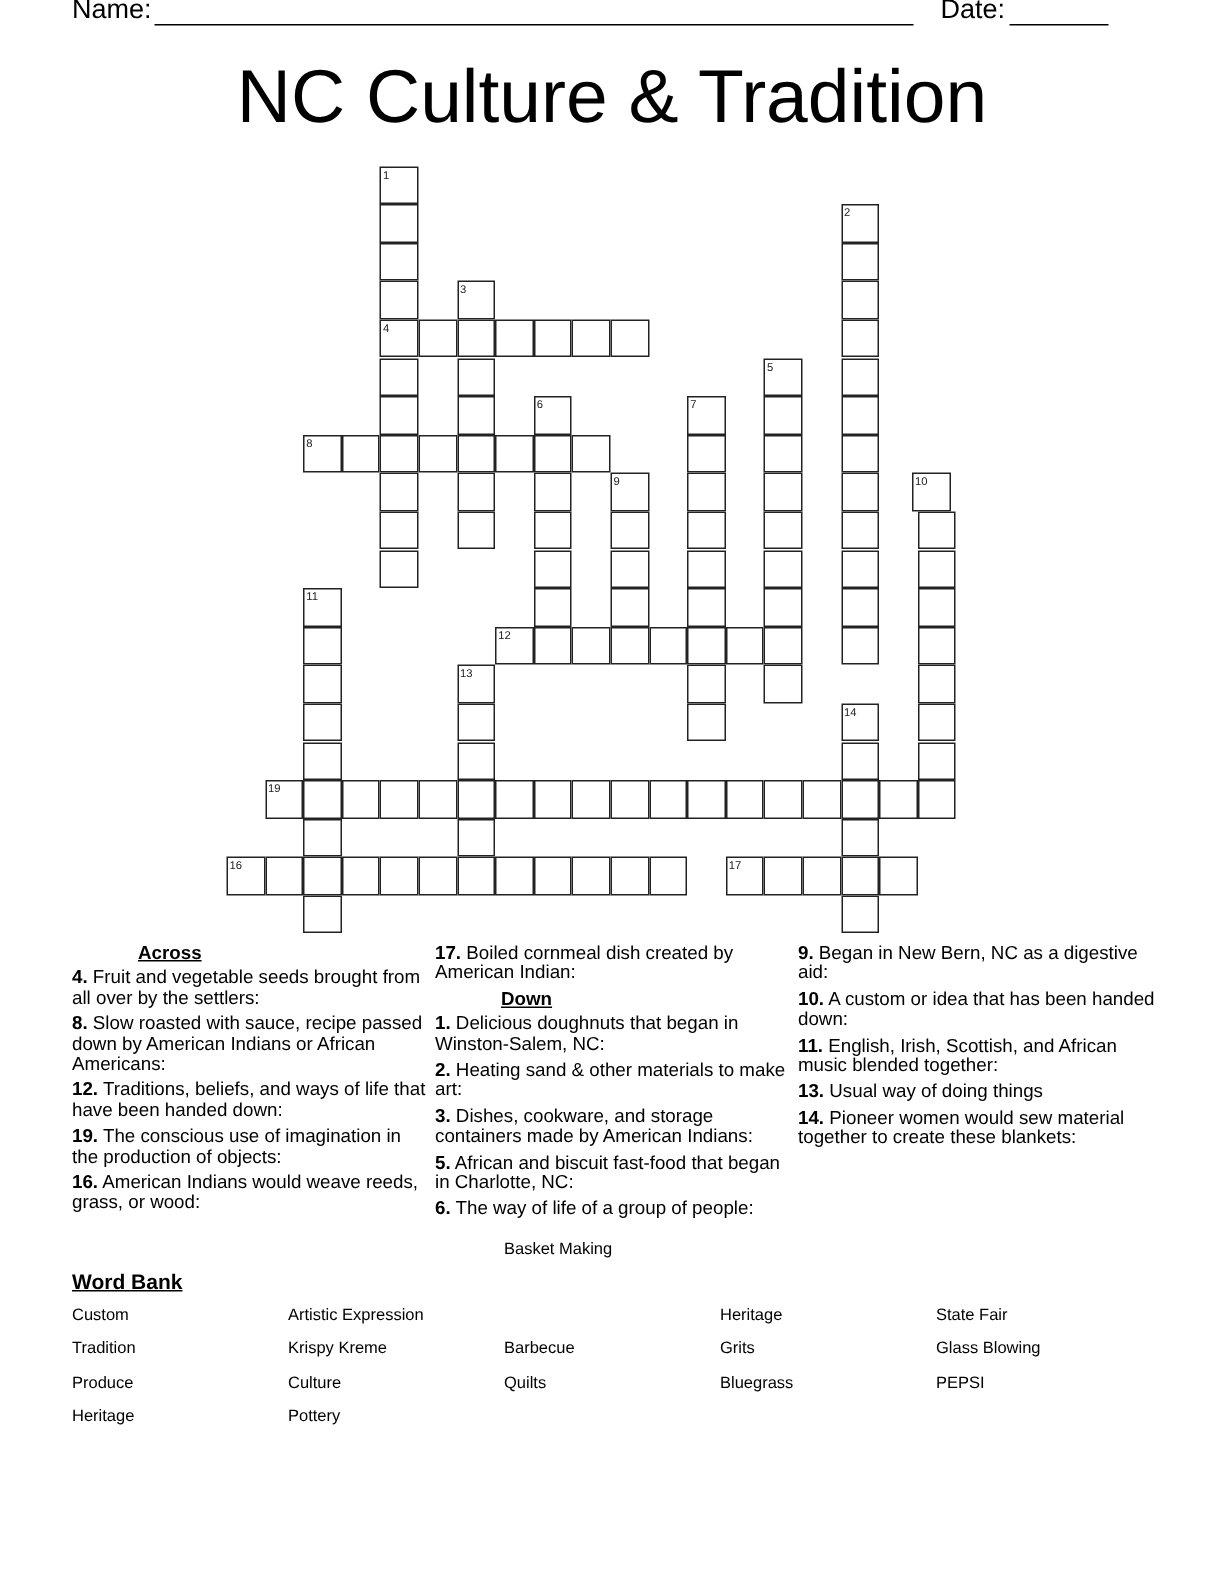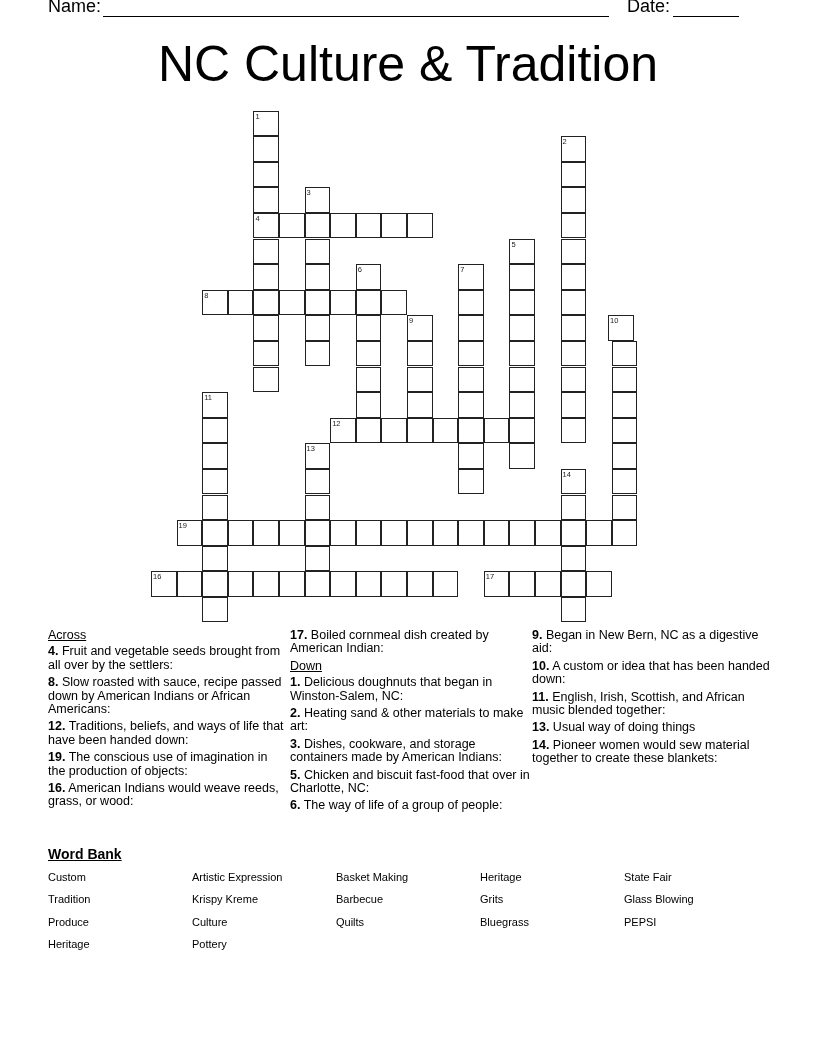--- a/index.html
+++ b/index.html
@@ -7,21 +7,21 @@
   .header-line { position:absolute; top:-4px; font-size:18px; font-family:"Liberation Sans", sans-serif; }
   #name-label { left:48px; }
   #name-blank { left:103px; top:-4px; width:506px; border-bottom:1px solid #000; height:20px; position:absolute; }
   #date-label { left:627px; }
   #date-blank { left:673px; top:-4px; width:66px; border-bottom:1px solid #000; height:20px; position:absolute; }
   #title { position:absolute; left:0; width:816px; top:32px; text-align:center; font-size:50px; line-height:64px; }
   #grid { position:absolute; left:151px; top:110.5px; }
   .cell { position:absolute; width:25.6px; height:25.6px; box-sizing:border-box; border:1.2px solid #222; background:#fff; }
   .cell .num { position:absolute; left:1px; top:0px; font-size:7.5px; line-height:9px; color:#222; font-family:"Liberation Sans", sans-serif; }
   .clue-col { position:absolute; top:629px; width:240px; font-size:12.5px; line-height:13.4px; }
-  .clue-col .heading { font-weight:normal; text-decoration:underline; margin-bottom:3px; display:block; }
+  .clue-col .heading { font-weight:bold; text-decoration:underline; margin-bottom:3px; display:block;margin-left:44px; }
   .clue { margin-bottom:4px; }
   .clue b { font-weight:bold; }
   #col1 { left:48px; }
   #col2 { left:290px; }
   #col3 { left:532px; }
   #wordbank-title { position:absolute; left:48px; top:846px; font-weight:bold; text-decoration:underline; font-size:14px; }
   .wb-item { position:absolute; font-size:11px; line-height:18px; }
 </style>
 </head>
 <body>
@@ -210,21 +210,21 @@
   <div class="clue"><b>19.</b><span> The conscious use of imagination in the production of objects:</span></div>
   <div class="clue"><b>16.</b><span> American Indians would weave reeds, grass, or wood:</span></div>
 </div>
 
 <div class="clue-col" id="col2">
   <div class="clue"><b>17.</b><span> Boiled cornmeal dish created by American Indian:</span></div>
   <span class="heading">Down</span>
   <div class="clue"><b>1.</b><span> Delicious doughnuts that began in Winston-Salem, NC:</span></div>
   <div class="clue"><b>2.</b><span> Heating sand &amp; other materials to make art:</span></div>
   <div class="clue"><b>3.</b><span> Dishes, cookware, and storage containers made by American Indians:</span></div>
-  <div class="clue"><b>5.</b><span> Chicken and biscuit fast-food that over in Charlotte, NC:</span></div>
+  <div class="clue"><b>5.</b><span> African and biscuit fast-food that began in Charlotte, NC:</span></div>
   <div class="clue"><b>6.</b><span> The way of life of a group of people:</span></div>
 </div>
 
 <div class="clue-col" id="col3">
   <div class="clue"><b>9.</b><span> Began in New Bern, NC as a digestive aid:</span></div>
   <div class="clue"><b>10.</b><span> A custom or idea that has been handed down:</span></div>
   <div class="clue"><b>11.</b><span> English, Irish, Scottish, and African music blended together:</span></div>
   <div class="clue"><b>13.</b><span> Usual way of doing things</span></div>
   <div class="clue"><b>14.</b><span> Pioneer women would sew material together to create these blankets:</span></div>
 </div>
@@ -234,21 +234,21 @@
 <div class="wb-item" style="left:48px;top:868px">Custom</div>
 <div class="wb-item" style="left:48px;top:890px">Tradition</div>
 <div class="wb-item" style="left:48px;top:913px">Produce</div>
 <div class="wb-item" style="left:48px;top:935px">Heritage</div>
 
 <div class="wb-item" style="left:192px;top:868px">Artistic Expression</div>
 <div class="wb-item" style="left:192px;top:890px">Krispy Kreme</div>
 <div class="wb-item" style="left:192px;top:913px">Culture</div>
 <div class="wb-item" style="left:192px;top:935px">Pottery</div>
 
-<div class="wb-item" style="left:336px;top:868px">Basket Making</div>
+<div class="wb-item" style="left:336px;top:824px">Basket Making</div>
 <div class="wb-item" style="left:336px;top:890px">Barbecue</div>
 <div class="wb-item" style="left:336px;top:913px">Quilts</div>
 
 <div class="wb-item" style="left:480px;top:868px">Heritage</div>
 <div class="wb-item" style="left:480px;top:890px">Grits</div>
 <div class="wb-item" style="left:480px;top:913px">Bluegrass</div>
 
 <div class="wb-item" style="left:624px;top:868px">State Fair</div>
 <div class="wb-item" style="left:624px;top:890px">Glass Blowing</div>
 <div class="wb-item" style="left:624px;top:913px">PEPSI</div>

